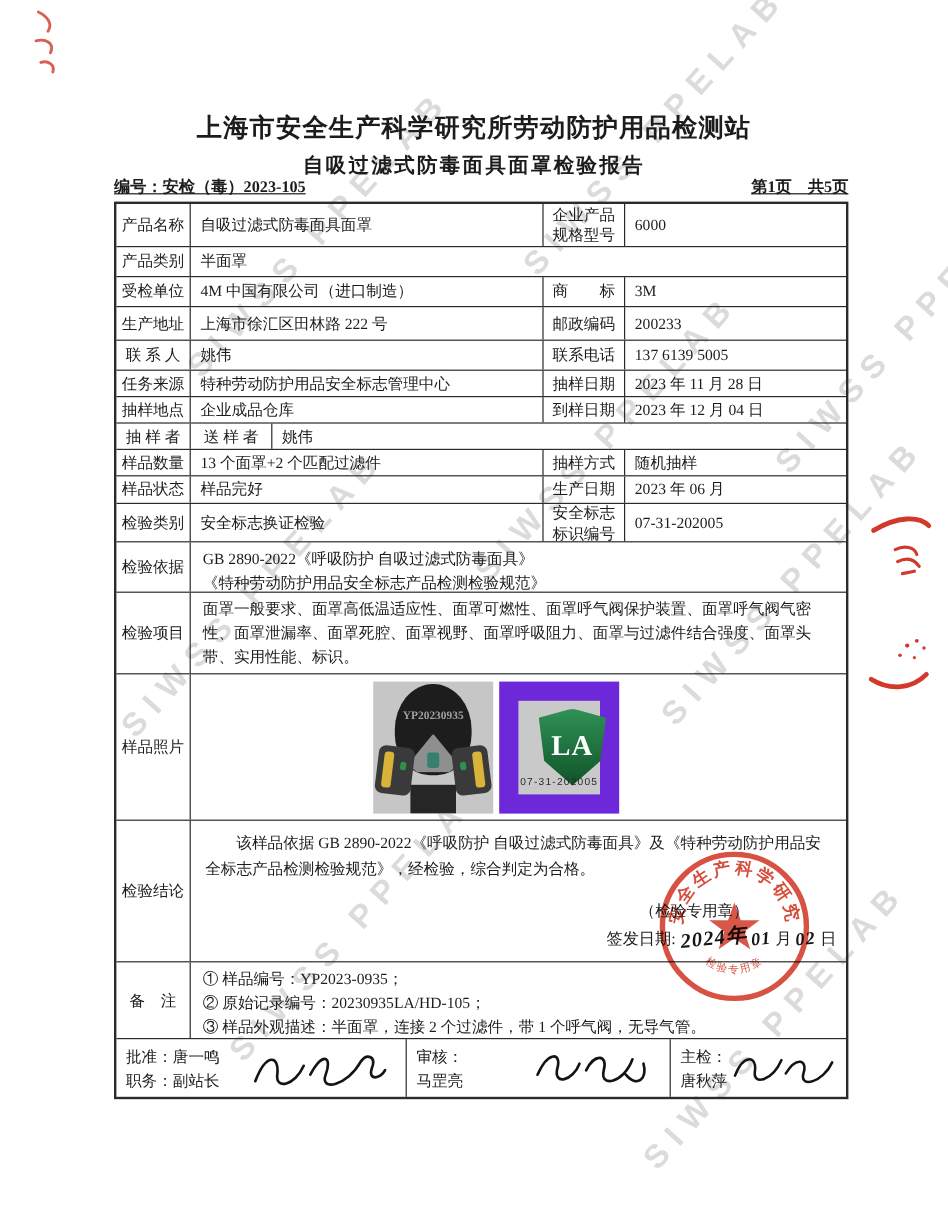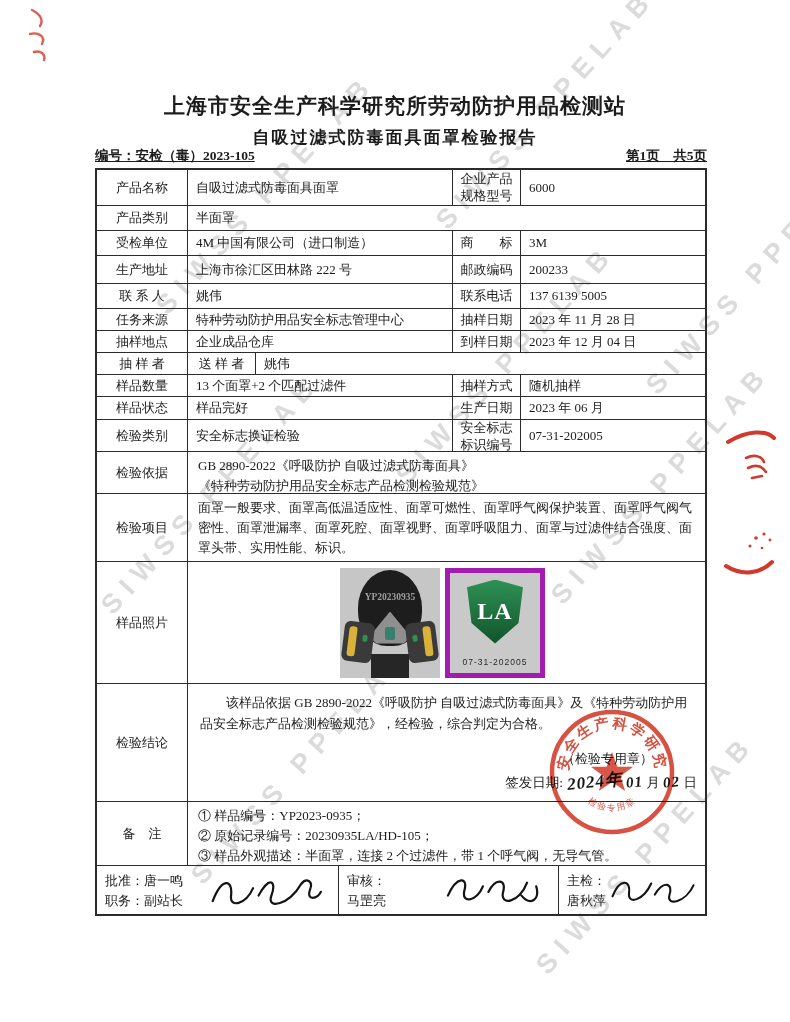--- a/index.html
+++ b/index.html
@@ -24,21 +24,21 @@
     font-size:17px;font-weight:bold;letter-spacing:2px;z-index:1;}
   .hdr-meta{position:absolute;top:147px;left:95px;width:612px;display:flex;
     justify-content:space-between;font-weight:bold;font-size:13.5px;z-index:1;text-decoration:underline;}
   
   .tbl{position:absolute;left:95px;top:168px;width:612px;
     border:2px solid #2b2b2b;z-index:1;}
   .row{display:flex;border-bottom:1px solid #2b2b2b;position:relative;}
   .row:last-child{border-bottom:none;}
   .cell{border-right:1px solid #2b2b2b;position:relative;}
   .cell:last-child{border-right:none;}
-  .lab{width:91px;display:flex;align-items:center;justify-content:center;
+  .lab{width:62px;display:flex;align-items:center;justify-content:center;
     text-align:center;flex:none;font-size:13px;}
   .val{flex:1;display:flex;align-items:center;padding:1px 8px;}
   .lab2{width:68px;display:flex;align-items:center;justify-content:center;
     text-align:center;flex:none;}
   .lab2 .wrap4{width:4.15em;line-height:1.3;margin:auto;}
   .val2{width:184px;flex:none;display:flex;align-items:center;padding:1px 8px;}
   .multiline{display:block;padding:4px 10px;line-height:1.55;}
   .indent2{text-indent:2em;}
   
   .photo-strip{display:flex;gap:5px;align-items:center;padding-left:152px;}
@@ -53,21 +53,21 @@
     border-radius:6px;z-index:2;}
   .pm-cart .stripe{position:absolute;top:5px;width:8px;height:30px;background:#d9b23a;border-radius:3px;}
   .pm-cart .dot{position:absolute;top:12px;width:5px;height:7px;background:#2f8f4e;border-radius:2px;}
   .pm-cart-l{left:3px;transform:rotate(7deg);}
   .pm-cart-l .stripe{left:5px;} .pm-cart-l .dot{right:6px;}
   .pm-cart-r{right:3px;transform:rotate(-7deg);}
   .pm-cart-r .stripe{right:5px;} .pm-cart-r .dot{left:6px;}
   .pm-chin{position:absolute;bottom:0;left:31px;width:38px;height:24px;background:#262626;z-index:2;}
   .pm-valve{position:absolute;bottom:38px;left:45px;width:10px;height:13px;background:#37806d;
     border-radius:2px;z-index:4;}
-  .photo-la{width:100px;height:110px;background:#a21caf;padding:5px;flex:none;}
+  .photo-la{width:100px;height:110px;background:#6d28d9;padding:16px;flex:none;}
   .la-inner{width:100%;height:100%;background:#c9c9c9;position:relative;}
   .la-shield{position:absolute;left:17px;top:7px;width:56px;height:64px;
     background:linear-gradient(#2f9155,#10542a);
     clip-path:polygon(50% 0%,100% 12%,92% 68%,50% 100%,8% 68%,0% 12%);
     display:flex;align-items:center;justify-content:center;}
   .la-letters{color:#fff;font-weight:bold;font-size:24px;letter-spacing:1px;}
   .la-num{position:absolute;bottom:6px;left:0;width:100%;text-align:center;font-size:8.5px;
     color:#2a2a2a;letter-spacing:1px;font-family:"Liberation Sans",sans-serif;}
   
   .concl-text{display:block;padding:8px 12px 0 12px;line-height:1.65;}

